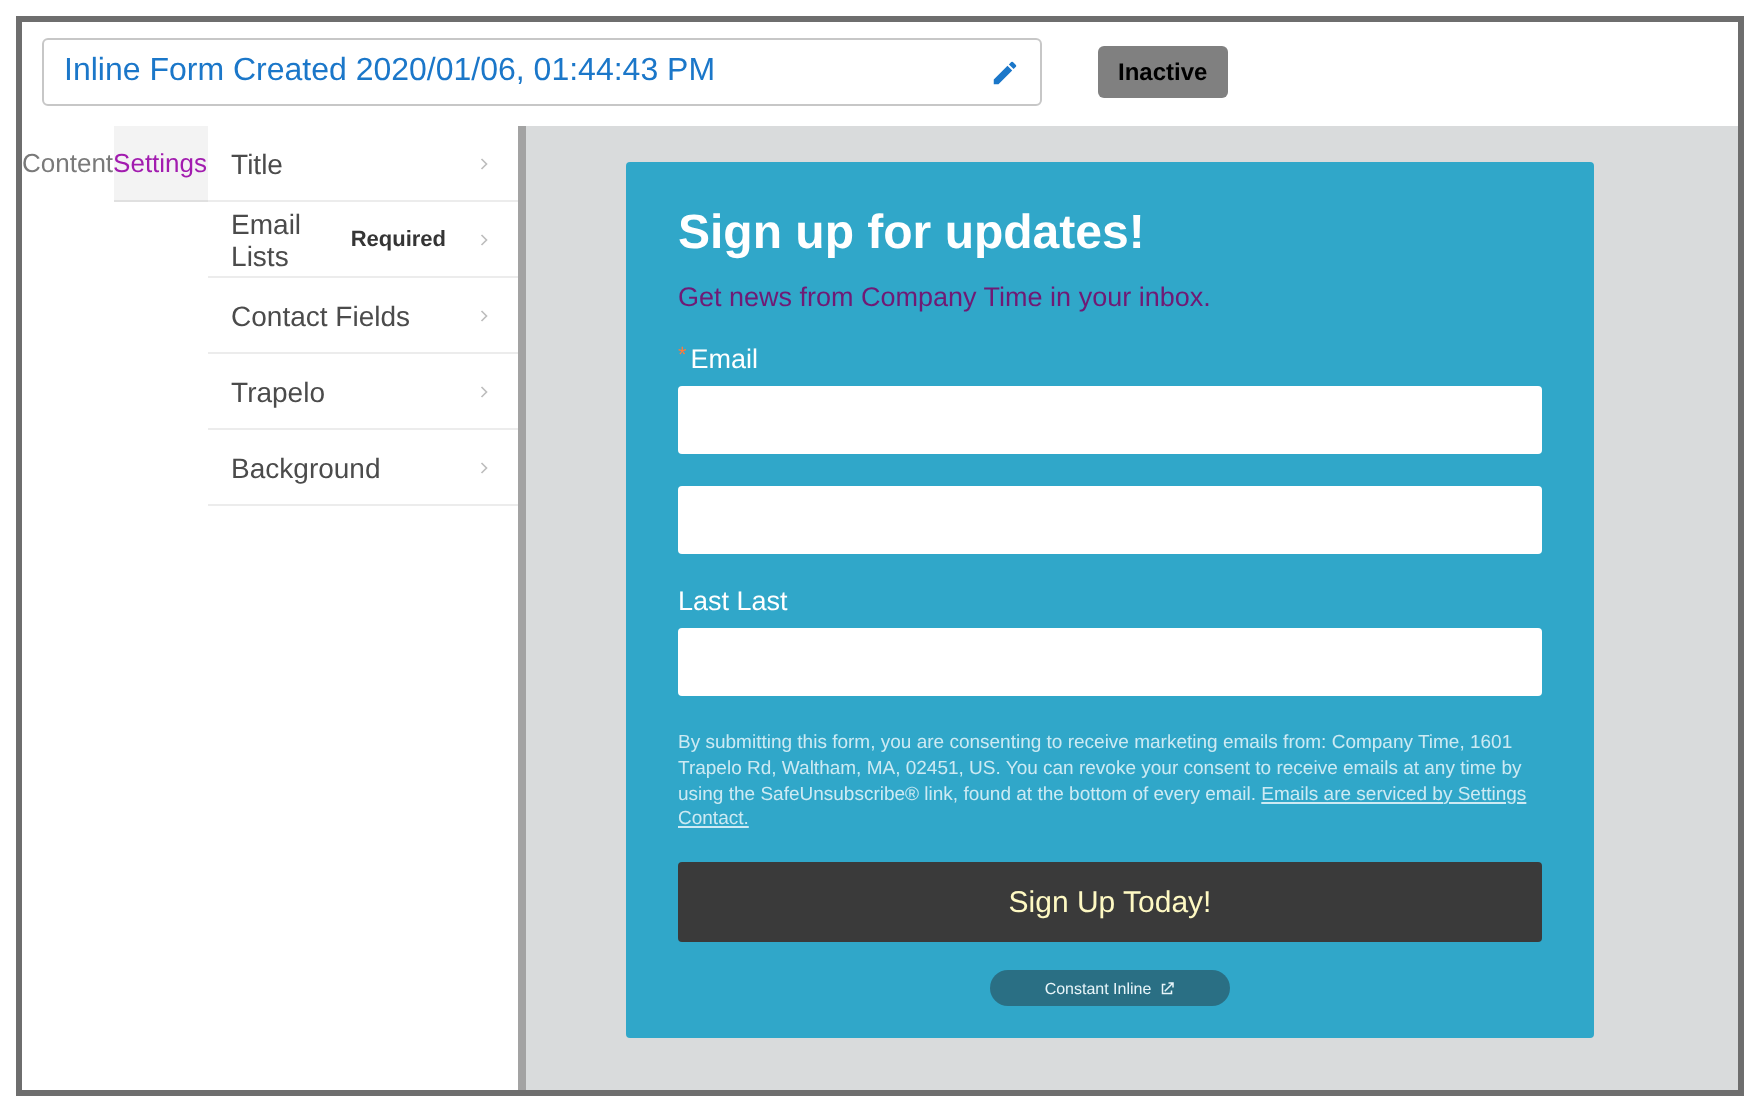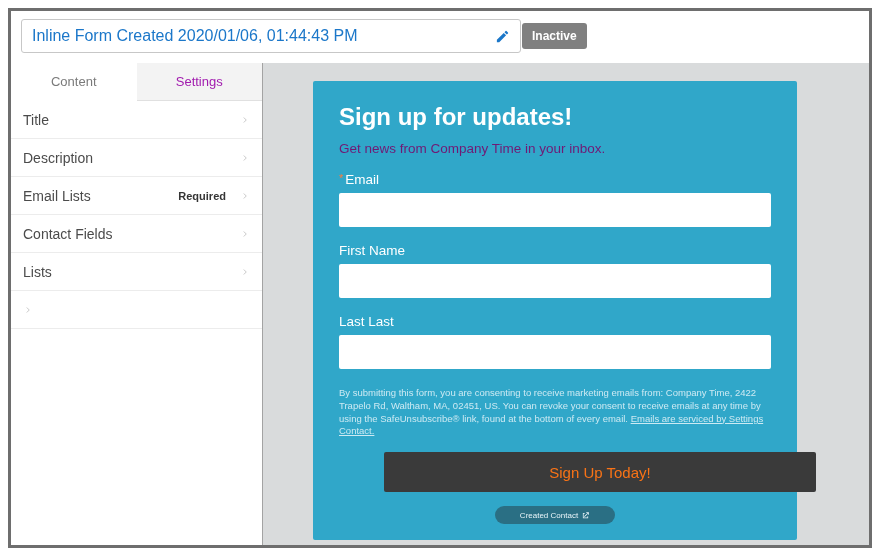--- a/index.html
+++ b/index.html
@@ -16,21 +16,21 @@
   .app {
     width:100%; height:100%;
     border:3px solid #6e6e6e;
     background:#fff;
     display:flex; flex-direction:column;
   }
   
   .header {
     display:flex; align-items:center;
     padding:8px 10px 10px 10px;
-    gap:1px;
+    gap:28px;
     background:#fff;
   }
   .title-box {
     flex:0 0 500px;
     height:34px;
     border:1px solid #c7c7c7;
     border-radius:3px;
     display:flex; align-items:center;
     padding:0 10px;
     justify-content:space-between;
@@ -42,37 +42,37 @@
     white-space:nowrap; overflow:hidden; text-overflow:ellipsis;
   }
   .pencil {
     color:#1b77c9;
     width:16px; height:16px;
     flex:0 0 16px;
     display:flex; align-items:center; justify-content:center;
   }
   .status-badge {
     background:#808080;
-    color:#ffffff;
+    color:#000000;
     font-size:12px;
     font-weight:bold;
     padding:6px 10px;
     border-radius:3px;
   }
   
   .body {
     flex:1;
     display:flex;
     min-height:0;
   }
   .sidebar {
     width:252px;
-    border-right:1px solid #a3a3a3;
-    background:#fff;
-    display:flex; flex-direction:column;
+    border-right:4px solid #a3a3a3;
+    background:#fff;
+    display:flex; 
   }
   .tabs {
     display:flex;
     height:38px;
   }
   .tab {
     flex:1;
     display:flex; align-items:center; justify-content:center;
     font-size:13px;
     color:#7a7a7a;
@@ -138,25 +138,24 @@
     font-size:14px;
   }
   .disclaimer {
     font-size:9.5px; line-height:1.35;
     color:#cdeaf3;
     margin:2px 0 14px 0;
   }
   .disclaimer .u { text-decoration:underline; }
   .submit-btn {
     width:100%; height:40px;
-    background:#3a3a3a; color:#f97316;
+    background:#3a3a3a; color:#fef9c3;
     border:none; border-radius:2px;
     font-size:15px;
     cursor:pointer;
-    margin-left:45px;
   }
   .cc-pill {
     margin:14px auto 0 auto;
     width:120px; height:18px;
     background:#2a6f84;
     border-radius:10px;
     display:flex; align-items:center; justify-content:center;
     font-size:8px; color:#e8f5f9;
   }
 </style>
@@ -191,88 +190,80 @@
         <div class="panel-list">
           <div class="panel-item">
             <span class="label">Title</span>
             <span class="chev">
                 <svg viewBox="0 0 24 24" width="12" height="12" fill="none" stroke="#bdbdbd" stroke-width="2">
                   <polyline points="9 6 15 12 9 18"></polyline>
                 </svg>
               </span>
           </div>
           <div class="panel-item">
-            <span class="label">Description</span>
-            <span class="chev">
-                <svg viewBox="0 0 24 24" width="12" height="12" fill="none" stroke="#bdbdbd" stroke-width="2">
-                  <polyline points="9 6 15 12 9 18"></polyline>
-                </svg>
-              </span>
-          </div>
-          <div class="panel-item">
             <span class="label">Email Lists</span>
             <span class="req">Required</span>
             <span class="chev">
                 <svg viewBox="0 0 24 24" width="12" height="12" fill="none" stroke="#bdbdbd" stroke-width="2">
                   <polyline points="9 6 15 12 9 18"></polyline>
                 </svg>
               </span>
           </div>
           <div class="panel-item">
             <span class="label">Contact Fields</span>
             <span class="chev">
                 <svg viewBox="0 0 24 24" width="12" height="12" fill="none" stroke="#bdbdbd" stroke-width="2">
                   <polyline points="9 6 15 12 9 18"></polyline>
                 </svg>
               </span>
           </div>
           <div class="panel-item">
-            <span class="label">Lists</span>
-            <span class="chev">
-                <svg viewBox="0 0 24 24" width="12" height="12" fill="none" stroke="#bdbdbd" stroke-width="2">
-                  <polyline points="9 6 15 12 9 18"></polyline>
-                </svg>
-              </span>
-          </div>
-          <div class="panel-item">
+            <span class="label">Trapelo</span>
+            <span class="chev">
+                <svg viewBox="0 0 24 24" width="12" height="12" fill="none" stroke="#bdbdbd" stroke-width="2">
+                  <polyline points="9 6 15 12 9 18"></polyline>
+                </svg>
+              </span>
+          </div>
+          <div class="panel-item">
+            <span class="label">Background</span>
             <span class="chev">
                 <svg viewBox="0 0 24 24" width="12" height="12" fill="none" stroke="#bdbdbd" stroke-width="2">
                   <polyline points="9 6 15 12 9 18"></polyline>
                 </svg>
               </span>
           </div>
         </div>
       </div>
 
       <div class="preview">
         <div class="form-card">
           <h2 class="form-title">Sign up for updates!</h2>
           <p class="form-desc">Get news from Company Time in your inbox.</p>
 
           <div class="field-label">
             <span class="req-star">*</span><span>Email</span>
           </div>
           <input class="field-input" style="">
 
-          <div class="field-label">First Name</div>
           <input class="field-input" style="">
 
           <div class="field-label">Last Last</div>
           <input class="field-input" style="">
 
           <p class="disclaimer">
-            <span>By submitting this form, you are consenting to receive marketing emails from: Company Time, 2422 Trapelo Rd, Waltham, MA, 02451, US. You can revoke your consent to receive emails at any time by using the SafeUnsubscribe® link, found at the bottom of every email. </span><span class="u">Emails are serviced by Settings Contact.</span>
+            <span>By submitting this form, you are consenting to receive marketing emails from: Company Time, 1601 Trapelo Rd, Waltham, MA, 02451, US. You can revoke your consent to receive emails at any time by using the SafeUnsubscribe® link, found at the bottom of every email. </span><span class="u">Emails are serviced by Settings Contact.</span>
           </p>
 
           <button class="submit-btn">
             <span>Sign Up Today!</span>
           </button>
 
           <div class="cc-pill">
-            <span>Created Contact</span>
+            <span>Constant Inline</span>
             <svg viewBox="0 0 24 24" width="9" height="9" style="margin-left:3px" fill="#e8f5f9">
                 <path d="M14 3h7v7h-2V6.41l-9.3 9.3-1.4-1.42L17.59 5H14V3zM5 5h5v2H7v10h10v-3h2v5H5V5z"></path>
               </svg>
           </div>
         </div>
       </div>
     </div>
 
   </div>
 </div>

